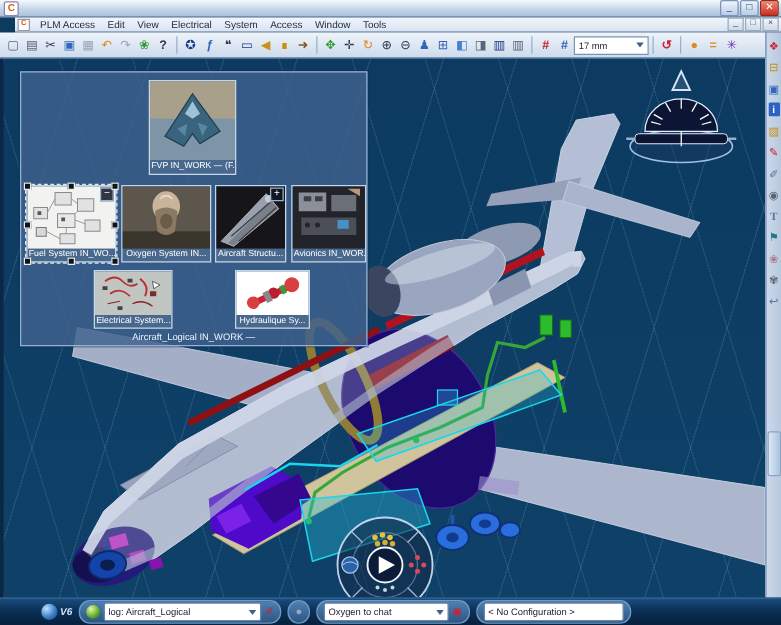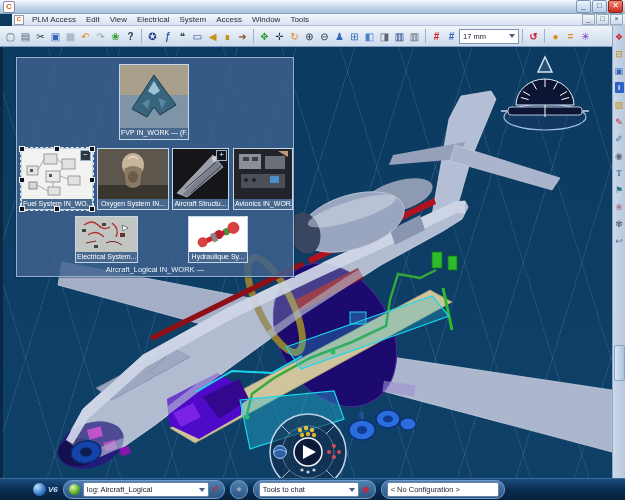--- a/index.html
+++ b/index.html
@@ -420,21 +420,21 @@
         <span>log: Aircraft_Logical</span>
         <span class="caret"></span>
       </div>
       <span class="sbic g-red">✐</span>
     </div>
     <div class="grp">
       <span class="sbic g-mute">●</span>
     </div>
     <div class="grp">
       <div class="sb-box" style="width:92px">
-        <span>Tools to chat</span>
+        <span>Oxygen to chat</span>
         <span class="caret"></span>
       </div>
       <span class="sbic g-red">◉</span>
     </div>
     <div class="grp">
       <div class="sb-box" style="width:104px">
         <span>&lt; No Configuration &gt;</span>
 
       </div>
 

